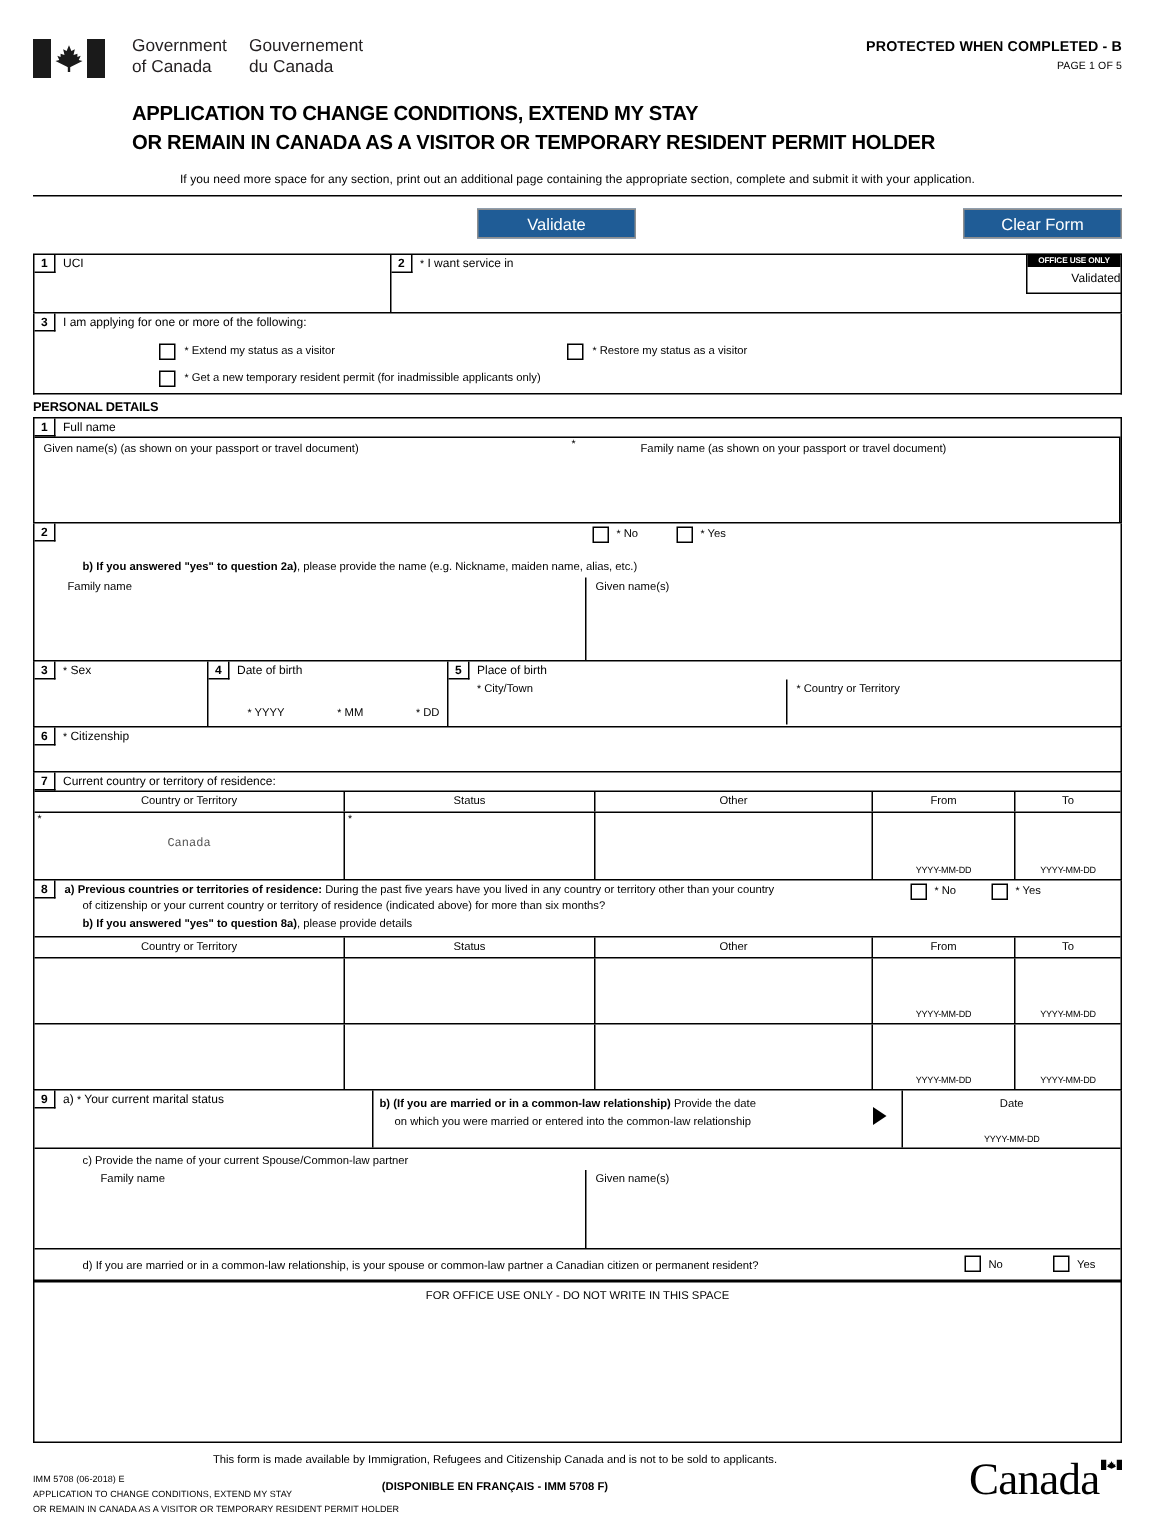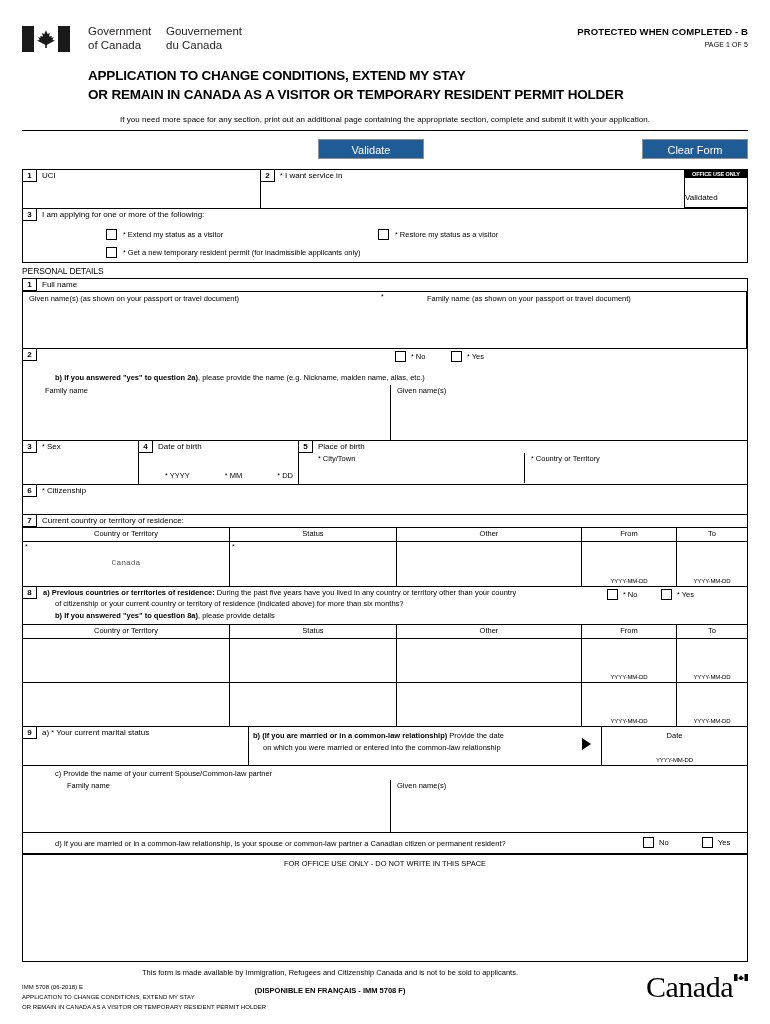--- a/index.html
+++ b/index.html
@@ -150,21 +150,21 @@
     width: 11px; height: 11px;
     border: 1px solid #000;
     background: #fff;
     vertical-align: middle;
     box-sizing: border-box;
     cursor: pointer;
   }
 
   .secbar {
     font-size: 8.5px;
-    font-weight: normal;
+    font-weight: bold;
     padding: 3px 0 2px 0;
     letter-spacing: -.1px;
   }
 
   
   .officebox {
     position: absolute;
     right: 0;
     top: 0;
     width: 64px;
@@ -177,22 +177,22 @@
     color: #fff;
     font-size: 5.5px;
     font-weight: bold;
     text-align: center;
     letter-spacing: -.1px;
     line-height: 8px;
     height: 8px;
   }
   .officebox .vl {
     font-size: 8px;
-    text-align: left;
-    padding: 15px 0 5px 0;
+    text-align: right;
+    padding: 3px 0 5px 0;
   }
 
   
   .thc {
     font-size: 7.5px;
     text-align: center;
     line-height: 12px;
     height: 13px;
   }
   .ymd {

